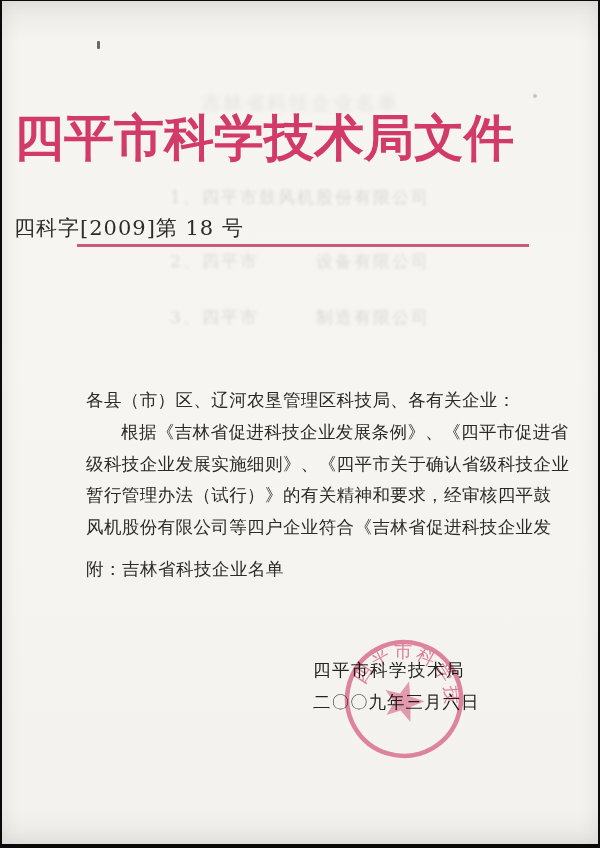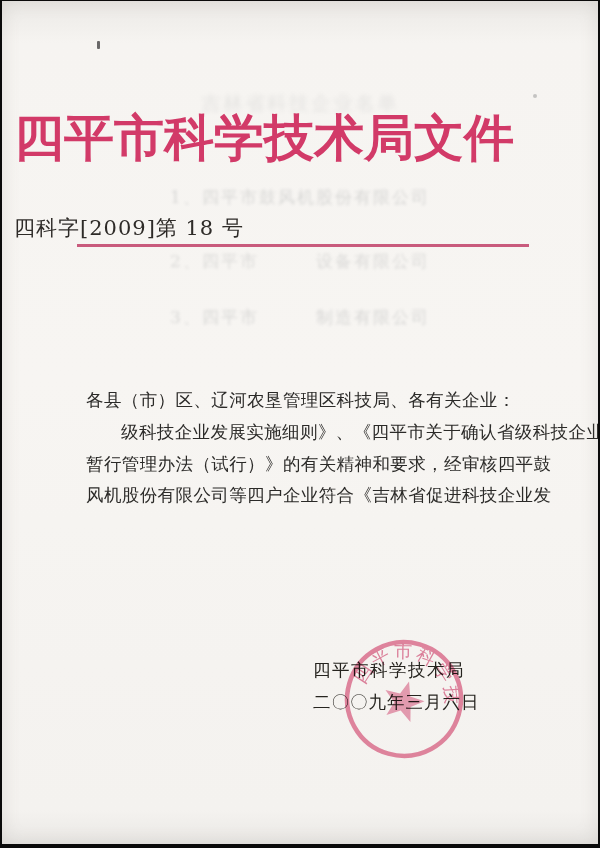--- a/index.html
+++ b/index.html
@@ -71,25 +71,27 @@
 
   <div class="abs centered header-title">四平市科学技术局文件</div>
 
   <div class="abs centered doc-number">四科字[2009]第 18 号</div>
 
   <div class="abs red-line"></div>
 
 
   <div class="abs body-block">
     <div class="body-line">各县（市）区、辽河农垦管理区科技局、各有关企业：</div>
+    <div class="body-line">根据《吉林省促进科技企业发展条例》、《四平市促进省</div>
     <div class="body-line">级科技企业发展实施细则》、《四平市关于确认省级科技企业</div>
     <div class="body-line">暂行管理办法（试行）》的有关精神和要求，经审核四平鼓</div>
     <div class="body-line">风机股份有限公司等四户企业符合《吉林省促进科技企业发</div>
   </div>
 
+  <div class="abs attachment">附：吉林省科技企业名单</div>
 
   <div class="abs signer">四平市科学技术局</div>
   <div class="abs issue-date">二〇〇九年三月六日</div>
 
   <svg class="abs seal" viewBox="0 0 130 130">
     <circle cx="65" cy="65" r="56" fill="none" stroke="#e5809f" stroke-width="4.5"></circle>
     <polygon points="65,47 70.2,60.9 85,61.5 73.4,70.7 77.3,85 65,76.8 52.7,85 56.6,70.7 45,61.5 59.8,60.9" fill="#eb9ab3"></polygon>
     <defs>
       <path id="sealArc" d="M 24,65 A 41,41 0 1 1 106,65" fill="none"></path>
     </defs>

